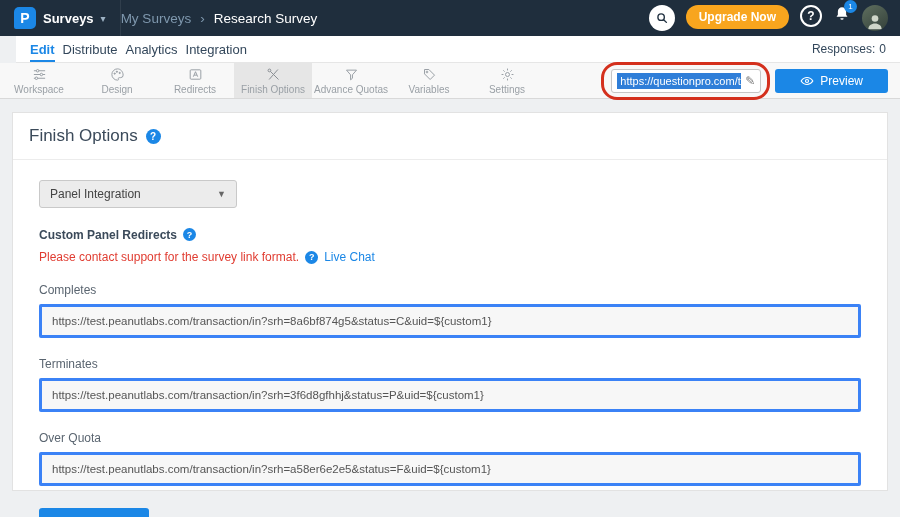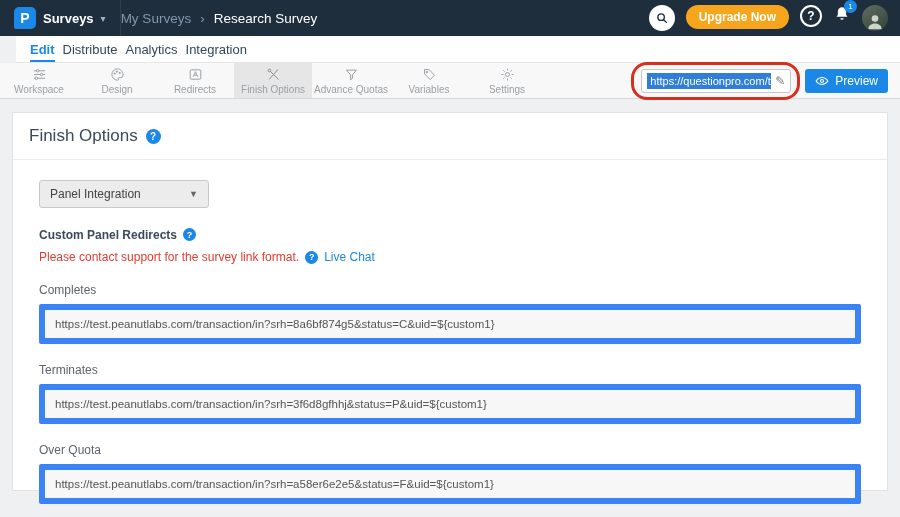--- a/index.html
+++ b/index.html
@@ -53,44 +53,44 @@
   .tlabel { font-size:10px; color:#9aa0a6; white-space:nowrap; }
   .url-wrap { position:relative; align-self:center; margin-left:auto; margin-right:14px; }
   .url-field { width:150px; height:24px; background:#fff; border:1px solid #c6c6c6; border-radius:3px;
                display:flex; align-items:center; padding:0 5px; gap:4px; cursor:text; }
   .url-text { flex:1; font-size:11px; background:#2f7ed8; color:#fff; padding:2px 3px;
               white-space:nowrap; overflow:hidden; }
   .pencil { font-size:12px; color:#777; cursor:pointer; }
   .red-ring { position:absolute; top:-7px; bottom:-7px; left:-10px; right:-9px;
               border:3px solid #d4301d; border-radius:16px; pointer-events:none; }
   .preview-btn { align-self:center; margin-right:12px; background:#1b87e6; color:#fff; border-radius:3px;
-                 padding:5px 10px; display:flex; align-items:center; gap:6px; font-size:12px; cursor:pointer; }
+                 padding:5px 25px; display:flex; align-items:center; gap:6px; font-size:12px; cursor:pointer; }
   .preview-btn svg { width:14px; height:14px; }
 
   
   .card { position:absolute; left:12px; right:12px; top:112px; bottom:26px; background:#fff;
           border:1px solid #e2e2e2; }
   .card-header { padding:13px 16px; border-bottom:1px solid #ececec; display:flex; align-items:center; gap:8px; }
   .card-title { font-size:17px; color:#3b4a5a; }
   .qmark { display:inline-flex; width:15px; height:15px; border-radius:50%; background:#1b87e6; color:#fff;
            font-size:10px; font-weight:bold; align-items:center; justify-content:center; flex:none; cursor:pointer; }
   .qmark::after { content:"?"; }
   .qmark.small { width:13px; height:13px; font-size:9px; }
   .card-body { padding:20px 26px; }
-  .dropdown { width:170px; background:#ececec; border:1px solid #c9c9c9; border-radius:3px;
+  .dropdown { width:198px; background:#ececec; border:1px solid #c9c9c9; border-radius:3px;
               padding:6px 10px; font-size:12px; color:#444; display:flex; justify-content:space-between;
               align-items:center; cursor:pointer; }
   .dd-caret { color:#666; font-size:9px; }
   .section-row { margin-top:20px; display:flex; align-items:flex-start; gap:6px; }
   .section-title { font-size:12px; font-weight:bold; color:#3b4a5a; }
   .note-row { margin-top:8px; display:flex; align-items:center; gap:6px; font-size:12px; }
   .note-text { color:#e03c31; }
   .live-chat { color:#1b87e6; cursor:pointer; }
   .field-label { margin-top:19px; font-size:12px; color:#5a6570; }
-  .field-input { margin-top:7px; display:block; width:100%; background:#f7f7f7; border:6px solid #3b82f6;
+  .field-input { margin-top:7px; display:block; width:100%; background:#f7f7f7; border:3px solid #3b82f6;
                  border-radius:2px; padding:8px 10px; font-size:11.5px; color:#555; font-family:inherit; }
   .save-btn { margin-top:22px; background:#1b87e6; color:#fff; border:none; border-radius:3px;
               padding:8px 14px; font-size:12px; font-weight:bold; cursor:pointer; }
 </style>
 </head>
 <body>
 
 <div class="topbar">
   <div class="brand">
     <span class="logo">P</span>
@@ -125,20 +125,24 @@
         </svg>
     </div>
   </div>
 </div>
 
 <div class="navrow">
   <div class="tab active">Edit</div>
   <div class="tab">Distribute</div>
   <div class="tab">Analytics</div>
   <div class="tab">Integration</div>
+  <div class="responses">
+    <span>Responses:</span>
+    <span class="count">0</span>
+  </div>
 </div>
 
 <div class="toolbar">
 
   <div class="tool">
     <span class="ticon">
       <svg viewBox="0 0 24 24" fill="none" stroke="#9aa0a6" stroke-width="1.6">
           <line x1="3" y1="6" x2="21" y2="6"></line>
           <line x1="3" y1="12" x2="21" y2="12"></line>
           <line x1="3" y1="18" x2="21" y2="18"></line>

